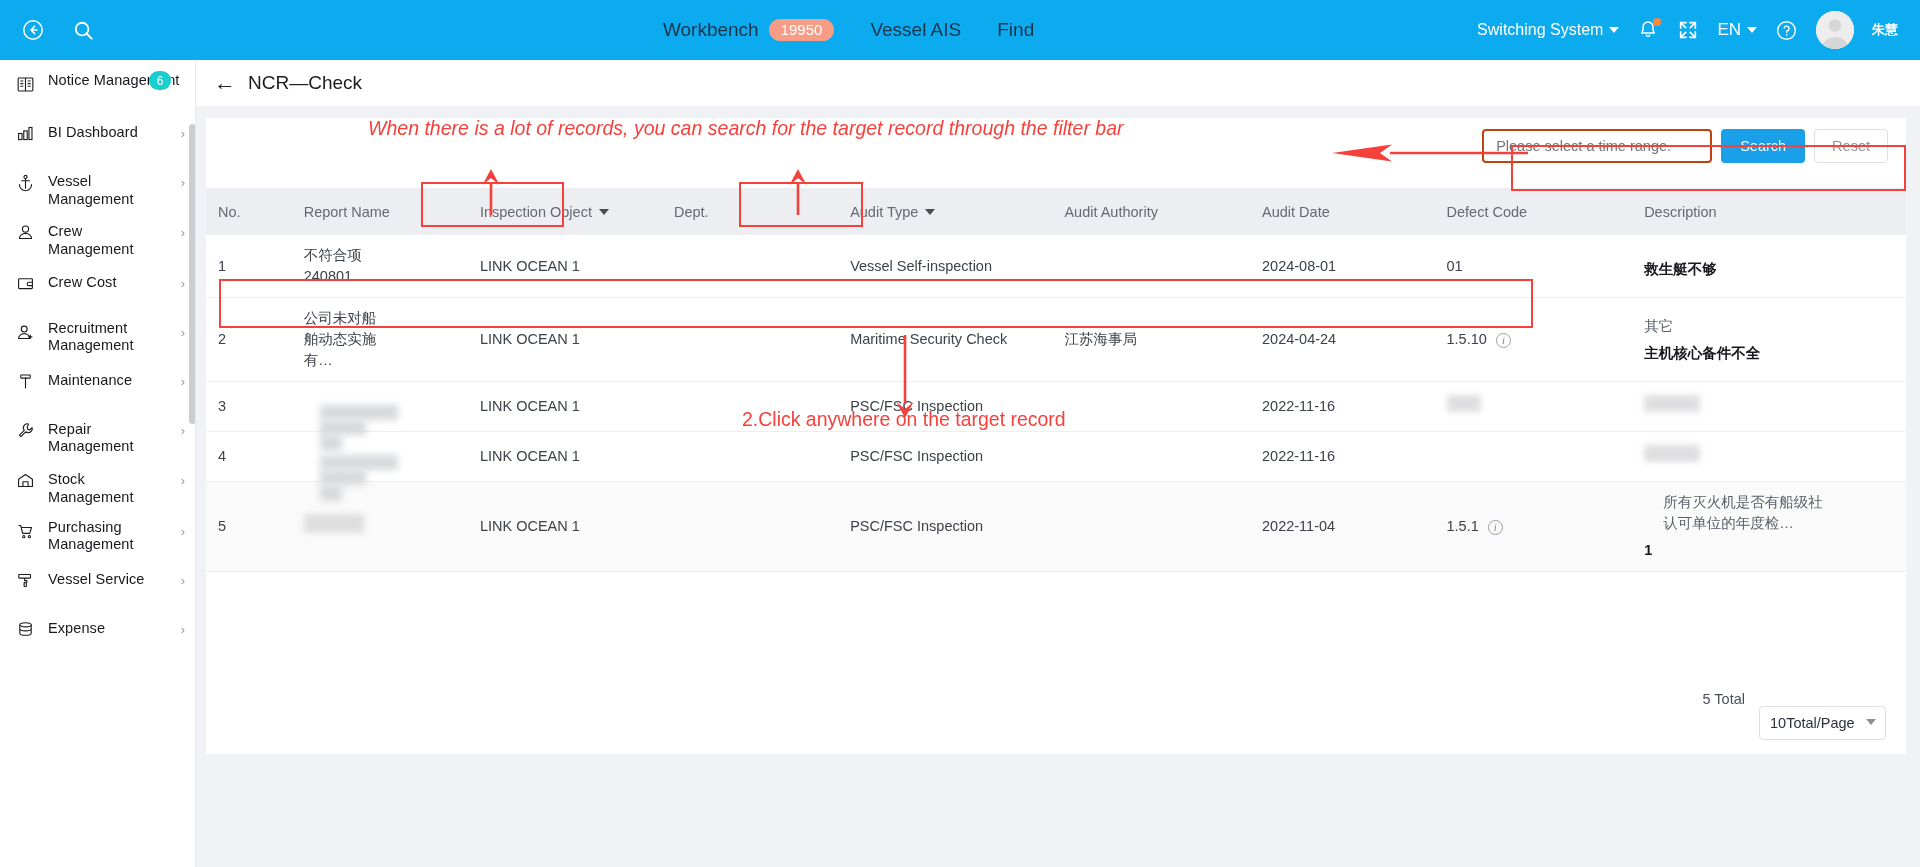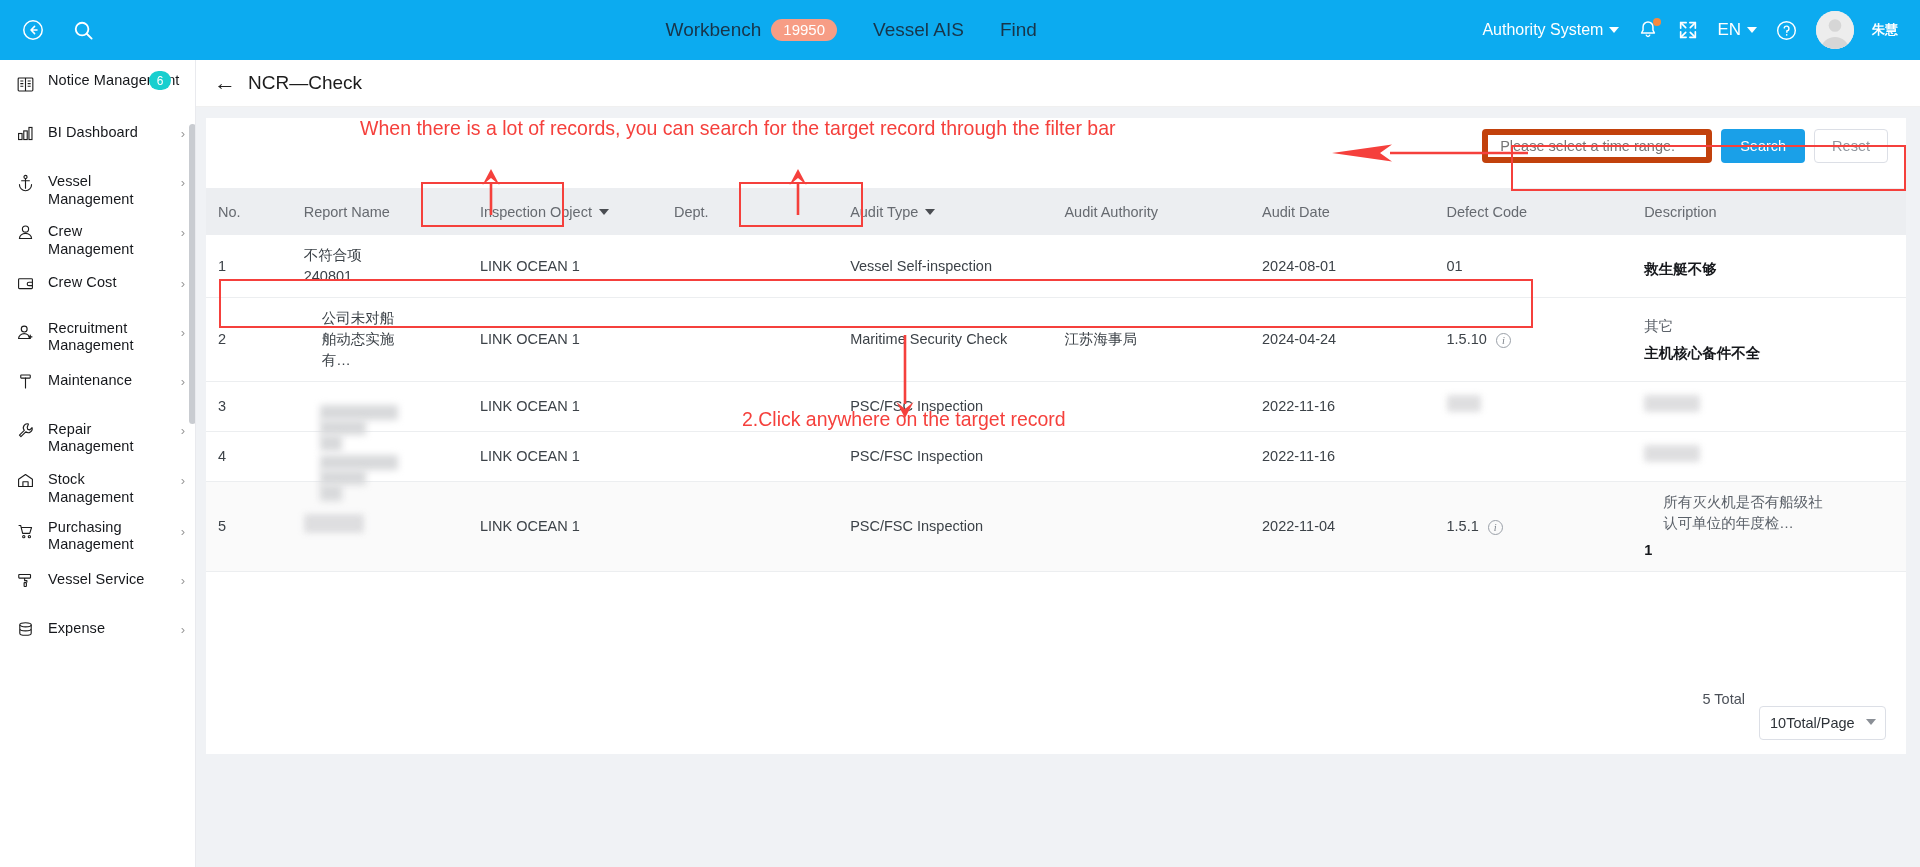--- a/index.html
+++ b/index.html
@@ -134,21 +134,21 @@
   
   .filter-row {
     position: absolute; top: 0; left: 0; width: 1700px; height: 70px;
   }
   .search-wrap {
     position: absolute; right: 18px; top: 11px;
     display: flex; align-items: center; gap: 9px;
   }
   .date-input {
     width: 230px; height: 34px;
-    border: 6px solid #c2410c; border-radius: 4px;
+    border: 2px solid #c2410c; border-radius: 4px;
     background: #ffffff;
     font-size: 14.5px; color: #9aa0a8;
     padding: 0 12px; outline: none;
     font-family: "Liberation Sans", sans-serif;
   }
   .btn-search {
     height: 34px; padding: 0 19px; border: none; border-radius: 4px;
     background: #1aa0e8; color: #ffffff; font-size: 14.5px; cursor: pointer;
     font-family: "Liberation Sans", sans-serif;
   }
@@ -261,21 +261,21 @@
       <div class="top-link">
         <span>Workbench</span>
         <span class="top-badge">19950</span>
       </div>
       <div class="top-link">Vessel AIS</div>
       <div class="top-link">Find</div>
     </div>
 
     <div class="topbar-right">
       <div class="switch-sys">
-        <span>Authority System</span>
+        <span>Switching System</span>
         <span class="caret-down"></span>
       </div>
       <div class="ticon">
         <svg width="22" height="22" viewBox="0 0 24 24" fill="none" stroke="#ffffff" stroke-width="1.6">
           <path d="M12 3.2 a5.4 5.4 0 0 0 -5.4 5.4 v3.6 L5 15.3 h14 l-1.6 -3.1 V8.6 A5.4 5.4 0 0 0 12 3.2 z" stroke-linejoin="round"></path>
           <path d="M10.1 17.6 a2 2 0 0 0 3.8 0" stroke-linecap="round"></path>
         </svg>
         <span class="bell-dot"></span>
       </div>
       <div class="ticon">
@@ -517,21 +517,21 @@
               <td>2024-08-01</td>
               <td>01</td>
               <td>
                 <div class="cell-bold">救生艇不够</div>
               </td>
             </tr>
 
             <tr style="height:50px;">
               <td>2</td>
               <td class="cell-cn">
-                <span style="display:inline-block;width:86px;margin-left:18px;">公司未对船舶动态实施有…</span>
+                <span style="display:inline-block;width:86px;">公司未对船舶动态实施有…</span>
               </td>
               <td>LINK OCEAN 1</td>
               <td></td>
               <td>Maritime Security Check</td>
               <td class="cell-cn">江苏海事局</td>
               <td>2024-04-24</td>
               <td>
                 <span>1.5.10</span>
                 <span class="info-i">i</span>
               </td>
@@ -613,21 +613,21 @@
           <select class="pager-select">
             <option>10Total/Page</option>
           </select>
           <span class="pager-chev"></span>
         </span>
       </div>
 
     </div>
   </div>
 
-  <div class="anno" style="left:360px; top:116px;">
+  <div class="anno" style="left:368px; top:116px;font-style:italic;">
     <div class="anno-text">When there is a lot of records, you can search for the target record through the filter bar</div>
   </div>
 
   <div class="anno" style="left:1330px; top:140px;">
     <svg width="200" height="26" viewBox="0 0 200 26">
       <path d="M60 13 H198" stroke="#f5403c" stroke-width="2.6" fill="none"></path>
       <path d="M2 13 L62 4.5 L50 13 L62 21.5 Z" fill="#f5403c"></path>
     </svg>
   </div>
 

